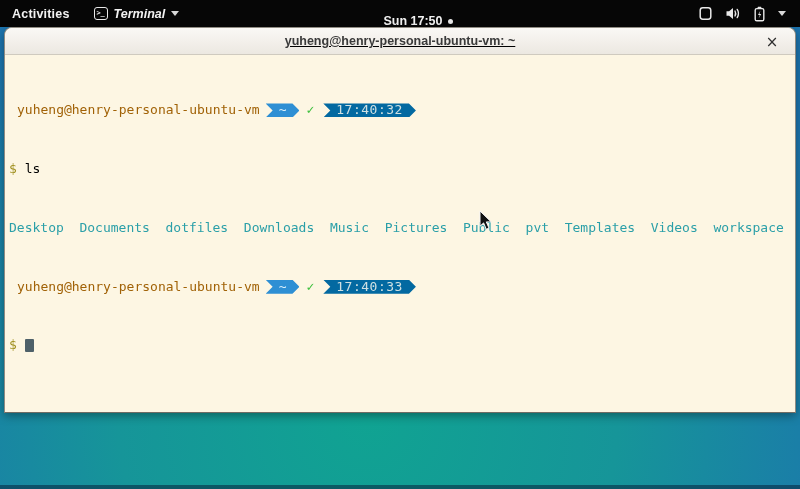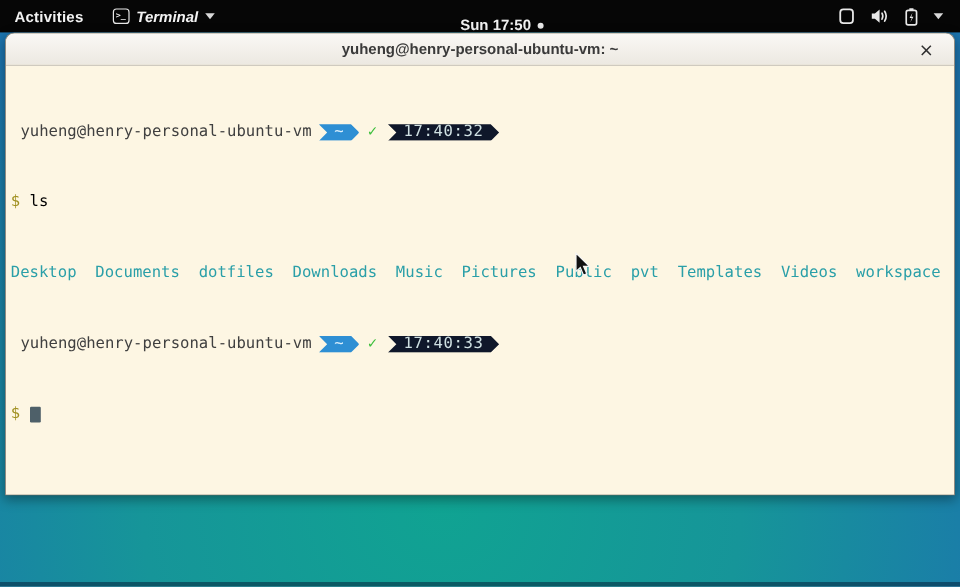--- a/index.html
+++ b/index.html
@@ -47,43 +47,43 @@
     position:absolute; left:4px; top:27px; width:792px; height:386px;
     border:1px solid #8f8b82; border-bottom:1px solid #6f6c64;
     border-radius:8px 8px 0 0; overflow:hidden;
     box-shadow:0 3px 10px rgba(0,0,0,.35);
     background:#fdf6e3;
   }
   .titlebar {
     position:relative; height:27px;
     background:linear-gradient(#faf8f5,#ece8e1);
     border-bottom:1px solid #cfcabf;
-    display:flex; align-items:center; justify-content:center;
+    display:flex; align-items:center; justify-content:center;text-decoration:underline;
   }
   .title { font-size:12.5px; font-weight:bold; color:#3a3a3a; }
   .close-btn {
     position:absolute; right:10px; top:0; height:27px; width:26px;
     display:flex; align-items:center; justify-content:center;
     color:#2f2f2f; font-size:15px; font-family:"DejaVu Sans",sans-serif; cursor:default;
   }
 
   .term {
     font-family:"DejaVu Sans Mono","Liberation Mono",monospace;
     font-size:13px; line-height:14.7px; color:#657b83;
     padding:4px 0 0 4px; height:358px; white-space:pre;
   }
   .tline { height:14.7px; display:flex; align-items:center; white-space:pre; }
-  .user { color:#404040; margin-left:8px; }
+  .user { color:#a16207; margin-left:8px; }
   .pl-seg {
     display:inline-flex; align-items:center; justify-content:center;
     height:14px; line-height:14px; padding:0 13px; margin-left:6px;
     clip-path:polygon(0 0, calc(100% - 7px) 0, 100% 50%, calc(100% - 7px) 100%, 0 100%, 7px 50%);
   }
   .seg-dir  { background:#2e8fd4; color:#d9effc; }
-  .seg-time { background:#0f172a; color:#cfe0e2; letter-spacing:.5px;text-align:right; }
+  .seg-time { background:#0369a1; color:#cfe0e2; letter-spacing:.5px;text-align:right; }
   .check { color:#3cbf3c; margin:0 3px 0 7px; font-weight:bold; }
   .dollar { color:#a09020; }
   .cmd { color:#000000; }
   .dirs { color:#2a9fa8; }
   .block-cursor { display:inline-block; width:9px; height:13px; background:#4e6069; border-radius:1px; margin-left:8px; vertical-align:middle; }
 
   
   .pointer { position:absolute; left:479px; top:210px; width:14px; height:21px; }
 </style>
 </head>

